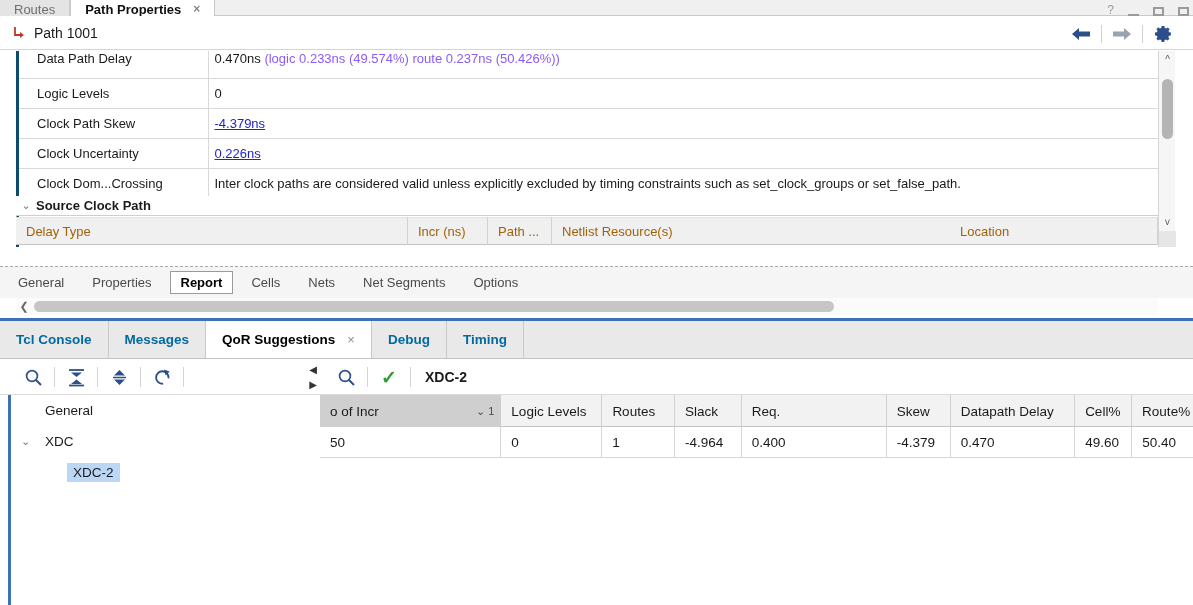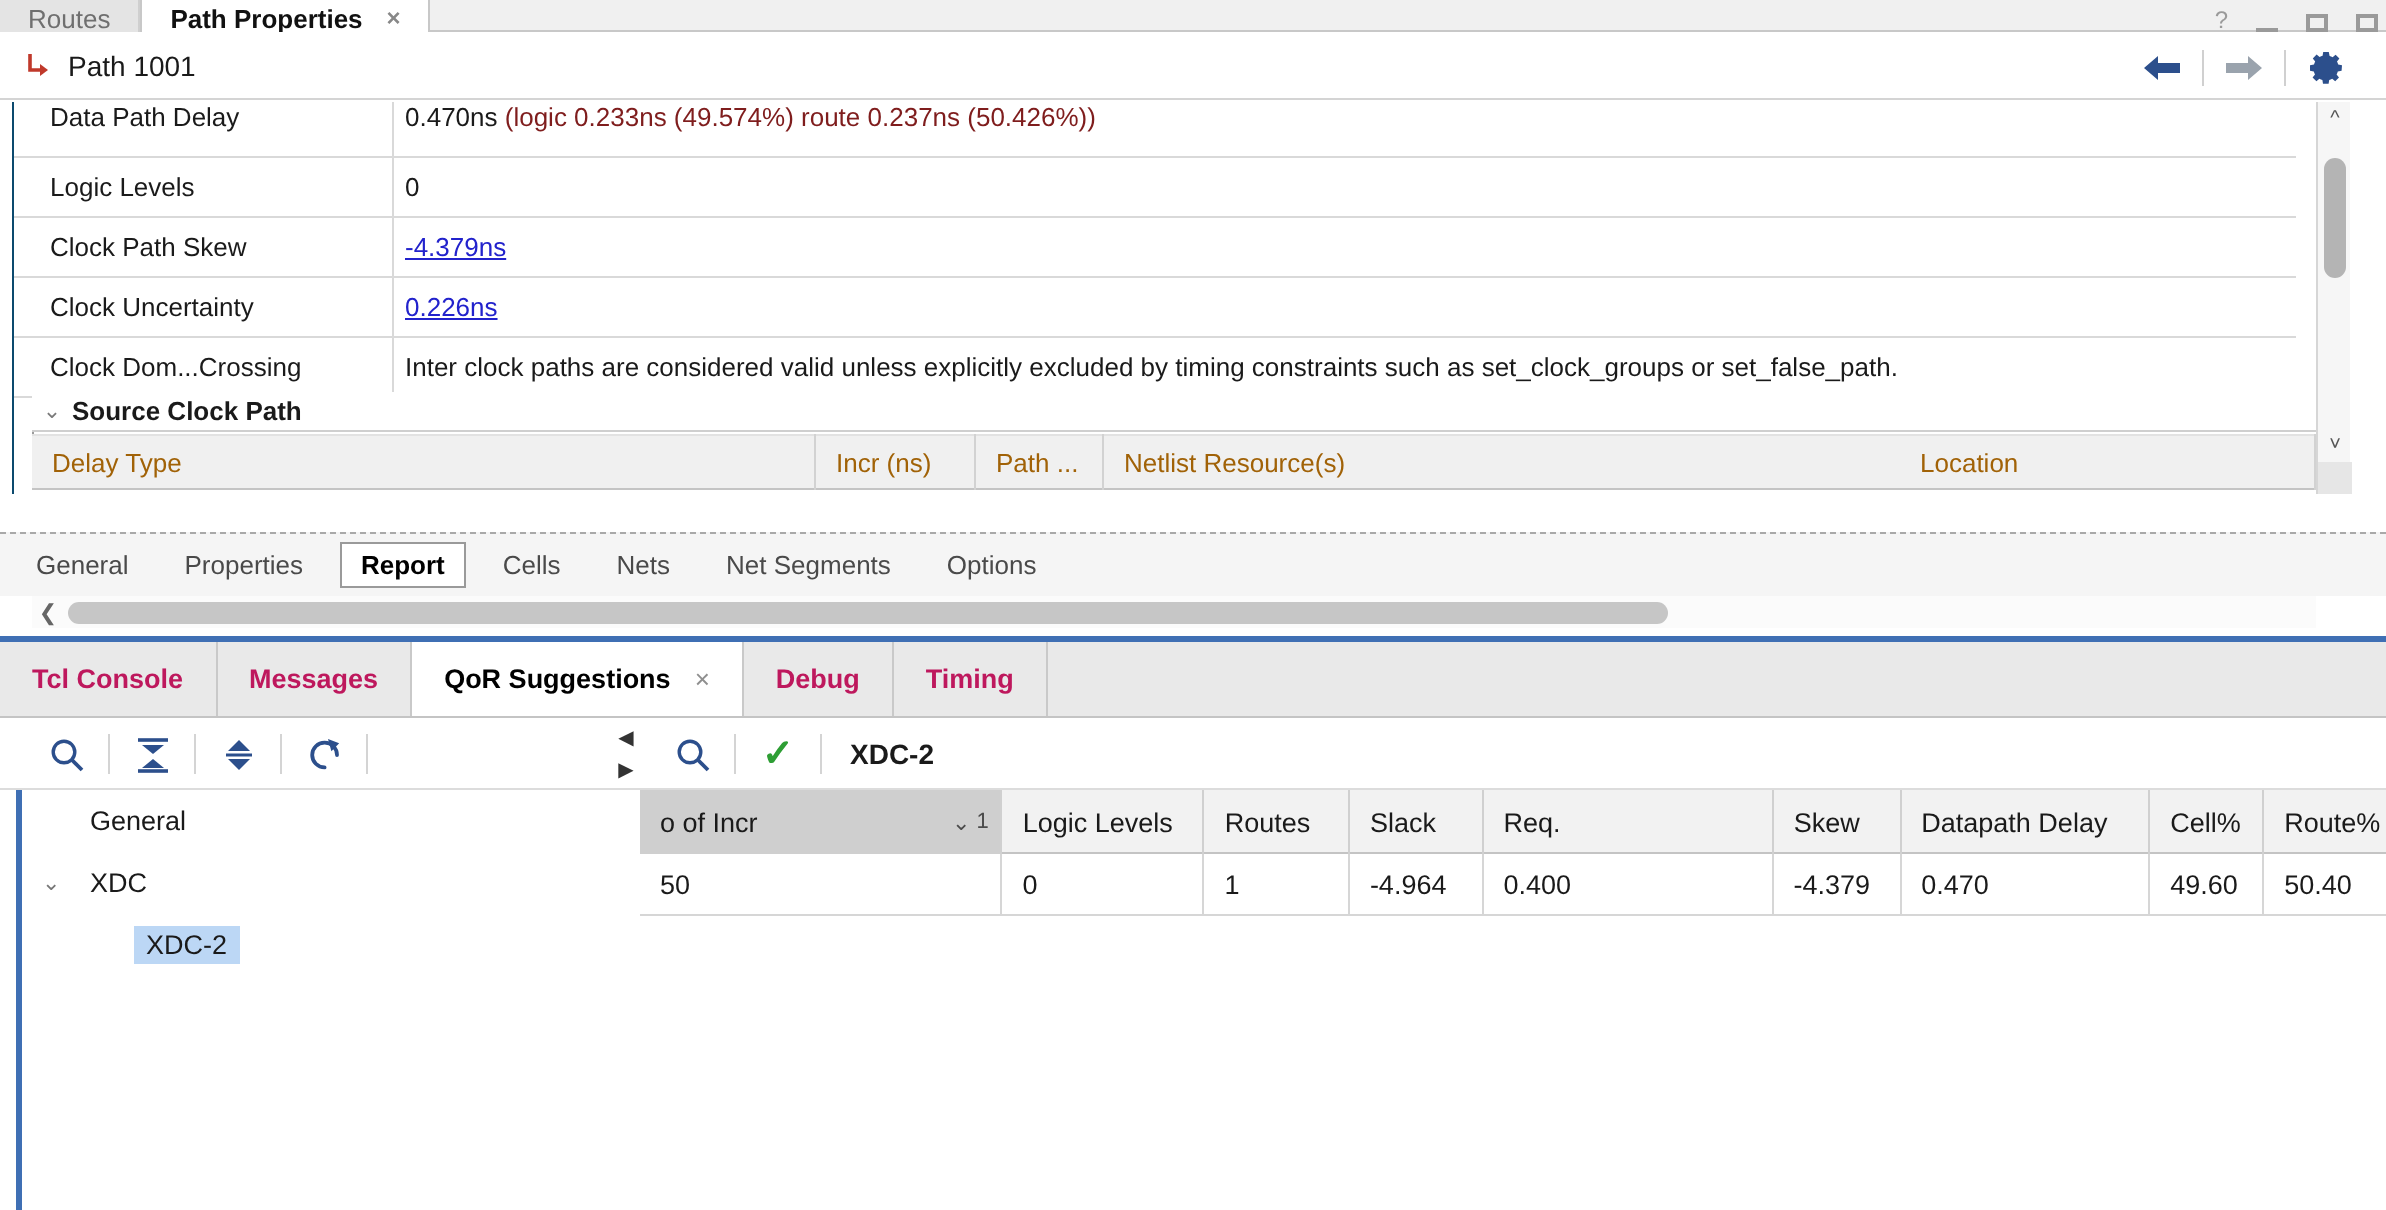--- a/index.html
+++ b/index.html
@@ -67,44 +67,44 @@
   }
   .hsep { width: 1px; height: 18px; background: #d0d0d0; }
 
   
   .upper-panel {
     position: absolute; left: 0; top: 51px;
     width: 1193px; height: 213px;
     background: #ffffff;
   }
   .prop-scroll {
-    position: absolute; left: 6px; top: 0;
+    position: absolute; left: 16px; top: 0;
     width: 1142px; height: 196px;
     overflow: hidden;
-    border-left: 1px solid #0c4a6e;
+    border-left: 3px solid #0c4a6e;
   }
   .prop-table { width: 1142px; border-collapse: collapse; table-layout: fixed; }
   .prop-table tr { height: 30px; }
   .prop-table td {
     border-bottom: 1px solid #d9d9d9;
     padding: 0 6px;
     font-size: 13px;
     vertical-align: middle;
     white-space: nowrap;
     overflow: hidden;
   }
   .prop-table td.label {
     width: 189px;
     border-right: 1px solid #d9d9d9;
     padding-left: 18px;
   }
   .prop-table tr.clipped { height: 16px; }
   .prop-table tr.clipped td { padding-bottom: 12px; border-bottom: 1px solid #d9d9d9; }
   .link { color: #2222cc; text-decoration: underline; }
-  .dim { color: #7f1d1d; }
+  .dim { color: #8b5cf6; }
 
   .group-row {
     position: absolute; left: 16px; top: 145px;
     width: 1142px; height: 20px;
     background: #ffffff;
     display: flex; align-items: center;
     border-bottom: 1px solid #cfcfcf;
   }
   .grp-chevron { width: 16px; text-align: center; color: #7a7a7a; font-size: 11px; margin-left: 2px; }
   .grp-label { font-weight: bold; font-size: 13px; margin-left: 2px; }
@@ -177,21 +177,21 @@
   .lower-tabbar {
     position: absolute; left: 0; top: 0;
     width: 1193px; height: 38px;
     background: #e9e9e9;
     display: flex; align-items: stretch;
     border-bottom: 1px solid #c4c4c4;
   }
   .ltab {
     display: flex; align-items: center; gap: 12px;
     padding: 0 16px;
-    font-size: 13.5px; color: #be185d; font-weight: bold;
+    font-size: 13.5px; color: #0369a1; font-weight: bold;
     border-right: 1px solid #c9c9c9;
     background: #e9e9e9;
   }
   .ltab.active { background: #ffffff; color: #000; border-right: 1px solid #c9c9c9; }
   .ltab .lx { color: #8f8f8f; font-weight: normal; font-size: 13px; }
 
   .tool-row {
     position: absolute; left: 0; top: 38px;
     width: 1193px; height: 36px;
     background: #ffffff; border-bottom: 1px solid #dcdcdc;

